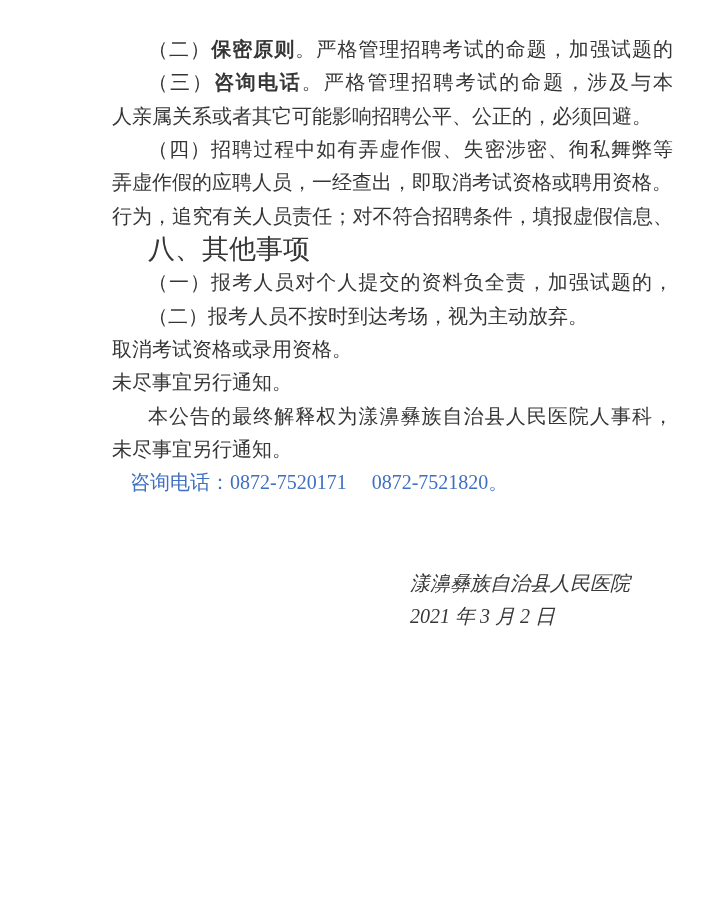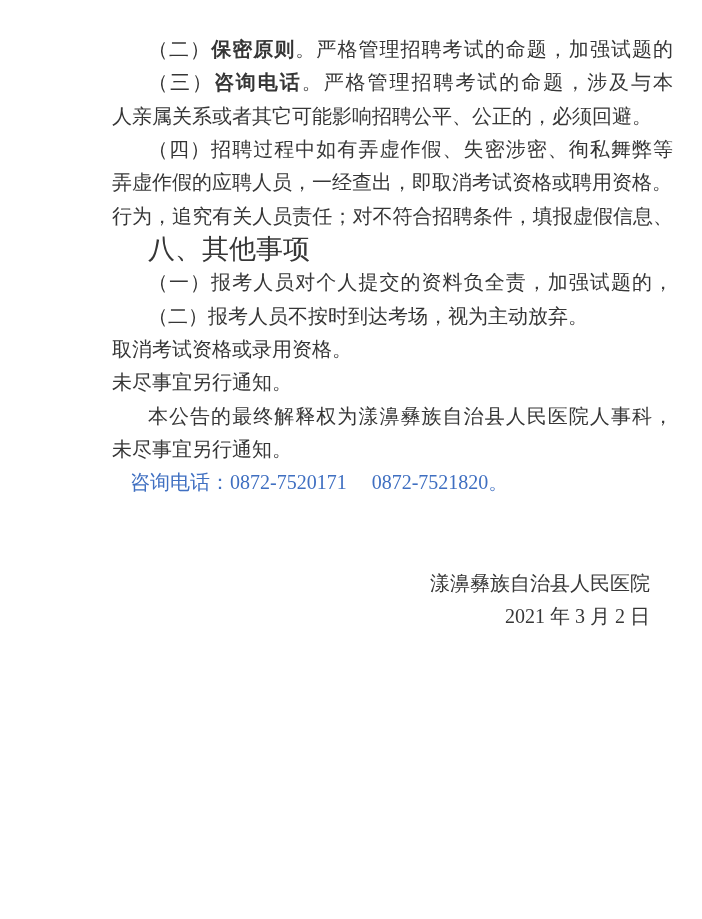--- a/index.html
+++ b/index.html
@@ -45,21 +45,21 @@
   .phone {
     color: var(--accent-blue, #3f6fc1);
     padding-left: 18px;
   }
   .sig-block {
     margin-top: 66.7px;
     margin-left: 298px;
     width: 240px;
     text-align: center;
   }
-  .sig-block .line { text-align: right; }
+  .sig-block .line { text-align: left; font-style: italic; }
 </style>
 </head>
 <body>
 
 <div class="page">
   <div class="doc">
 
     <div class="line indent justify"><span>（二）</span><span class="em">保密原则</span><span>。严格管理招聘考试的命题，加强试题的</span></div>
 
 

